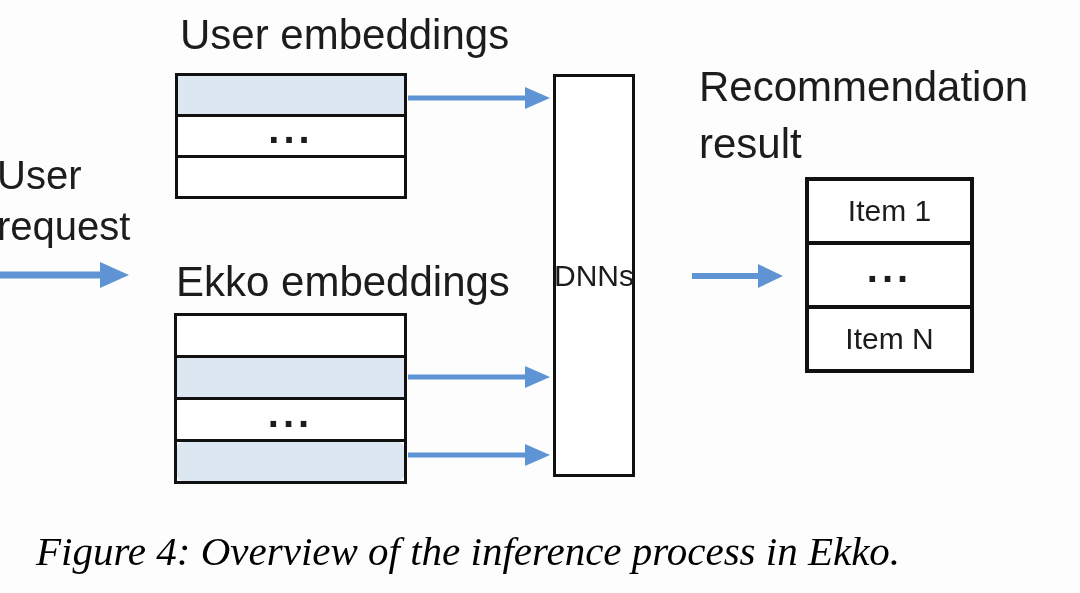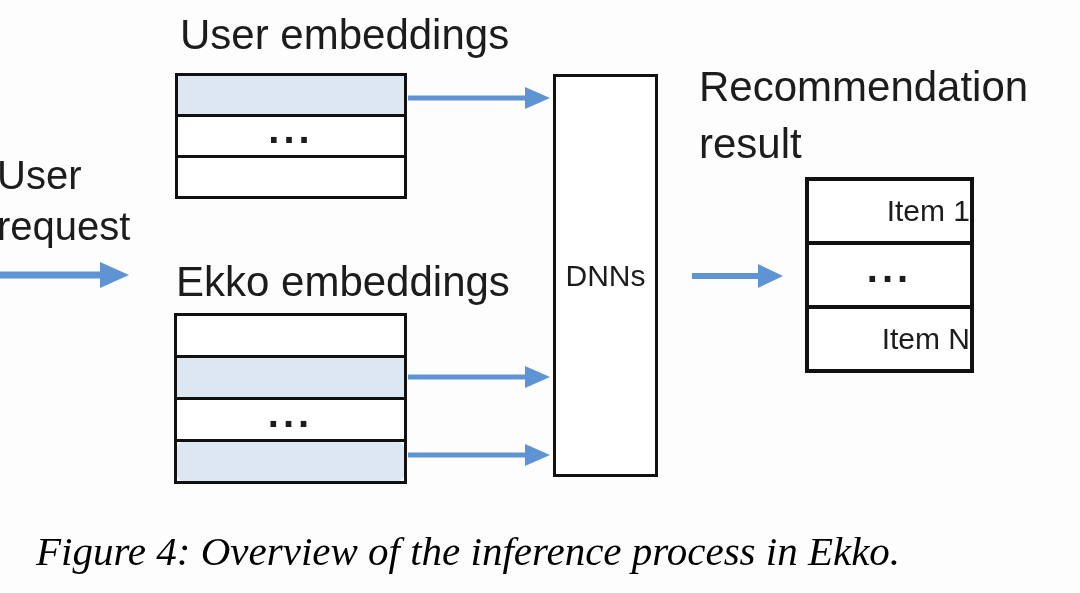--- a/index.html
+++ b/index.html
@@ -44,21 +44,21 @@
   .trow.shade { background: var(--shaded-row, #dde7f2); }
   .ell {
     font-weight: bold;
     font-size: 40px;
     letter-spacing: 4px;
     line-height: 0;
     transform: translateY(-7px);
   }
 
   .result-tbl { border-width: 4px; }
-  .result-tbl .trow { border-bottom-width: 4px; justify-content: flex-end; }
+  .result-tbl .trow { border-bottom-width: 4px; justify-content: center; }
   .result-tbl .trow:last-child { border-bottom: none; }
   .result-tbl .trow.center { justify-content: center; padding-left: 0; }
   .cell-text { font-size: 30px; }
 
   .dnns-box {
     position: absolute;
     box-sizing: border-box;
     border: 3px solid var(--border, #111);
     background: #fff;
     display: flex;
@@ -130,21 +130,21 @@
   </svg>
   <svg class="arrow" style="left:408px; top:364px;" width="143" height="26" viewBox="0 0 143 26" aria-hidden="true">
     <line x1="0" y1="13" x2="119" y2="13" stroke="var(--arrow, #5e94d4)" stroke-width="5"></line>
     <polygon points="117,2 142,13 117,24" fill="var(--arrow, #5e94d4)"></polygon>
   </svg>
   <svg class="arrow" style="left:408px; top:442px;" width="143" height="26" viewBox="0 0 143 26" aria-hidden="true">
     <line x1="0" y1="13" x2="119" y2="13" stroke="var(--arrow, #5e94d4)" stroke-width="5"></line>
     <polygon points="117,2 142,13 117,24" fill="var(--arrow, #5e94d4)"></polygon>
   </svg>
 
-  <div class="dnns-box" style="left:553px; top:74px; width:105px; height:403px;">
+  <div class="dnns-box" style="left:553px; top:74px; width:82px; height:403px;">
     <span class="cell-text">DNNs</span>
   </div>
 
   <svg class="arrow" style="left:692px; top:261px;" width="92" height="30" viewBox="0 0 92 30" aria-hidden="true">
     <line x1="0" y1="15" x2="68" y2="15" stroke="var(--arrow, #5e94d4)" stroke-width="6"></line>
     <polygon points="66,3 91,15 66,27" fill="var(--arrow, #5e94d4)"></polygon>
   </svg>
 
   <div class="lbl lbl-2line" style="left:699px; top:58px; line-height:57px;">
     <span>Recommendation</span>

